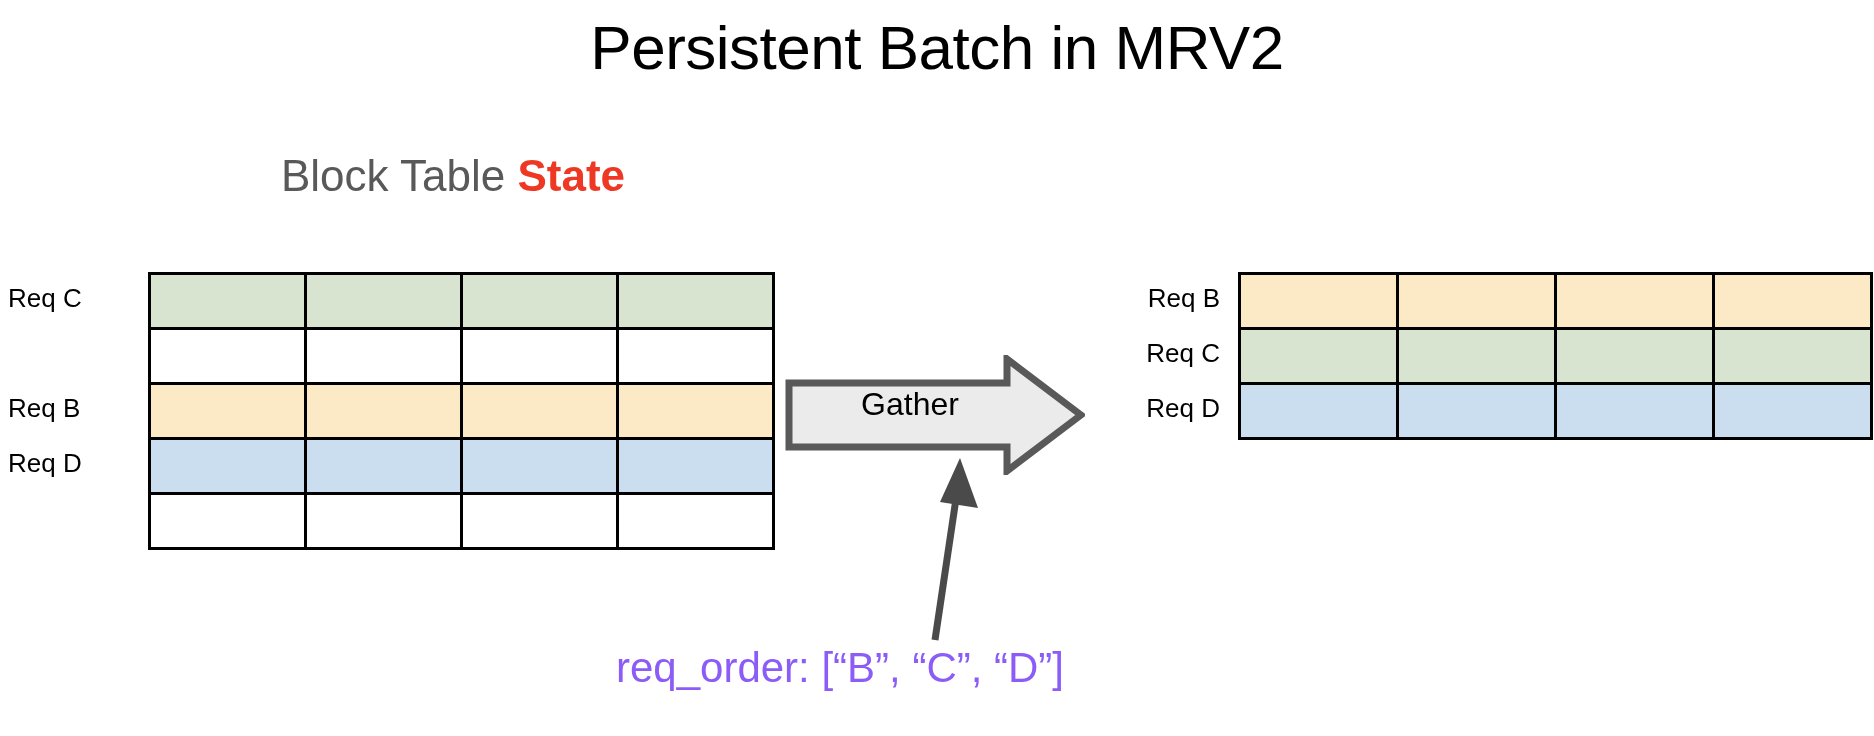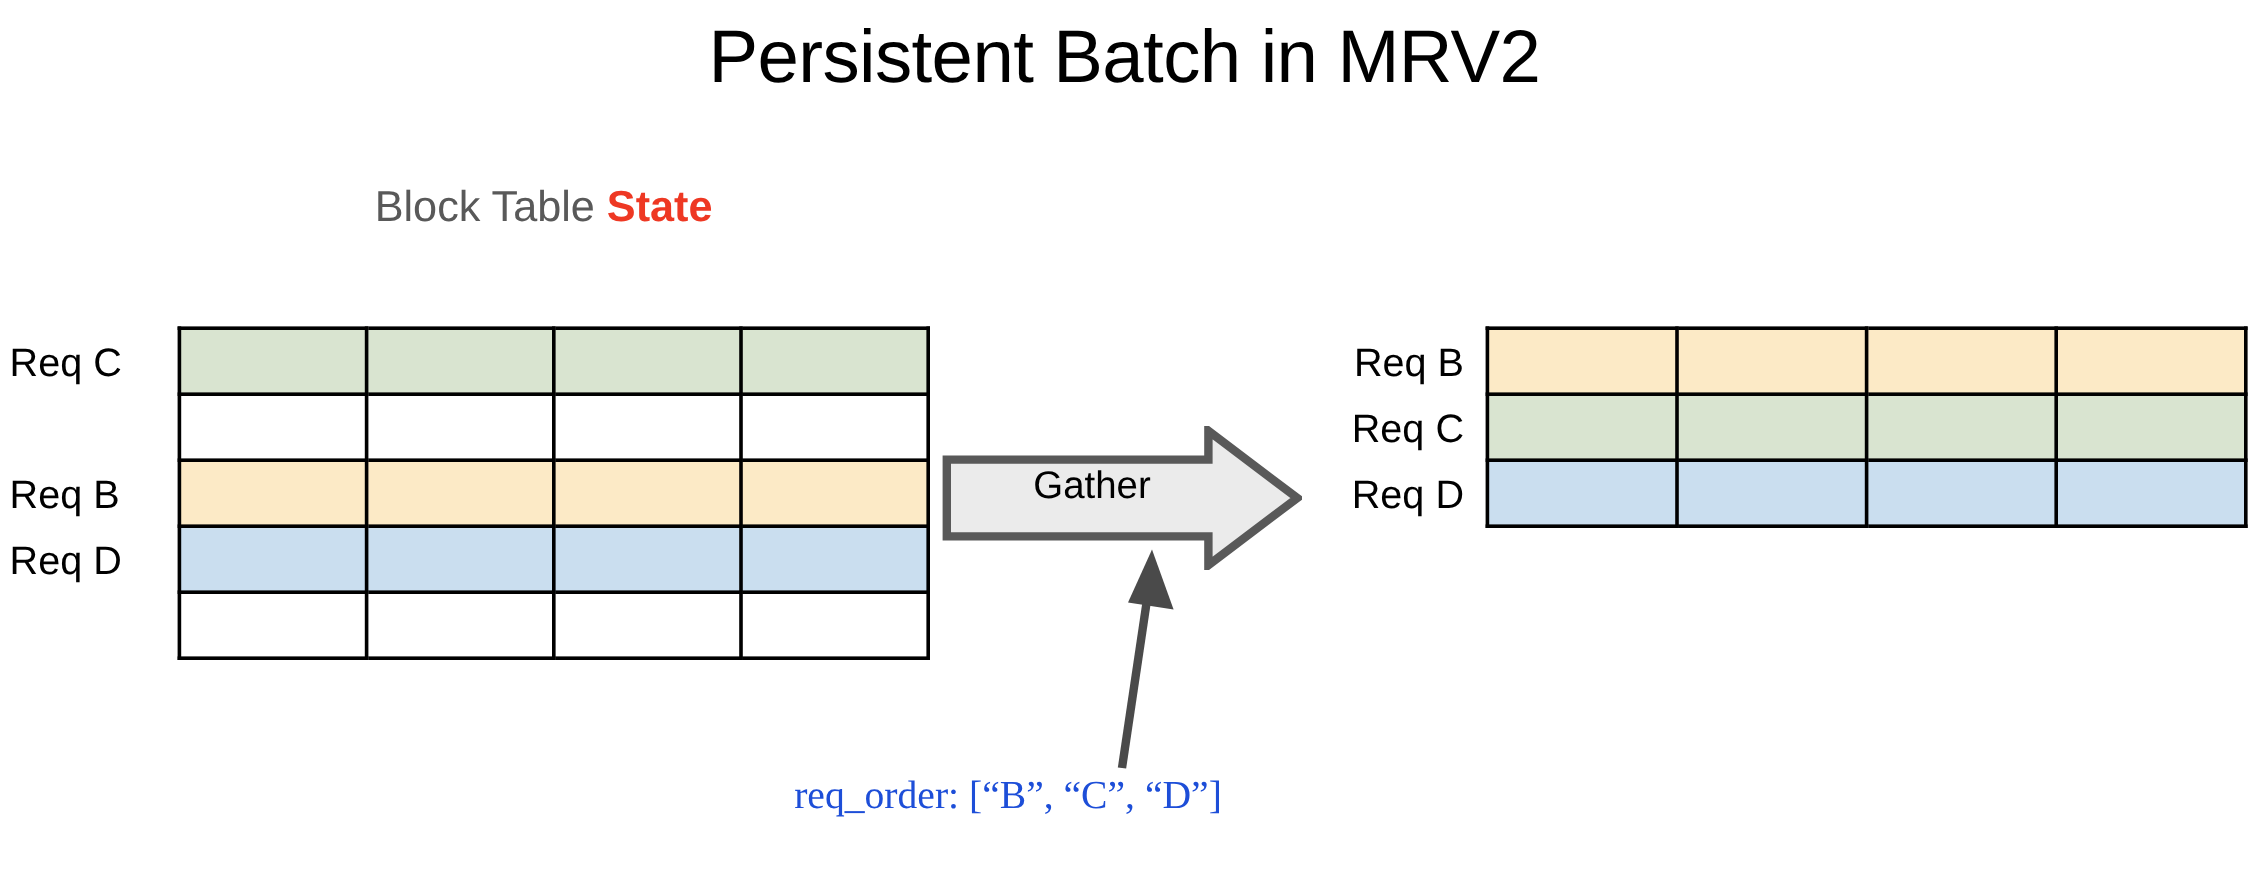--- a/index.html
+++ b/index.html
@@ -31,21 +31,21 @@
     line-height: 1.15;
     color: #000000;
     font-weight: 400;
     letter-spacing: -0.5px;
     white-space: nowrap;
   }
 
   
   .section-heading {
     position: absolute;
-    font-size: 36px;
+    font-size: 44px;
     line-height: 1.1;
     color: #595959;
     font-weight: 400;
     white-space: nowrap;
   }
   .section-heading .accent {
     color: #ee3823;
     font-weight: 700;
   }
   #heading-left {
@@ -86,21 +86,21 @@
     top: 272px;
   }
   #table-input td {
     width: 155px;
     height: 52px;
   }
 
   
   .row-label {
     position: absolute;
-    font-size: 33px;
+    font-size: 26px;
     line-height: 1;
     color: #000000;
     white-space: nowrap;
   }
   .row-label-left  { text-align: left;  left: 8px;  width: 130px; }
   .row-label-right { text-align: right; left: 1080px; width: 140px; }
 
   
   #gather-arrow {
     position: absolute;
@@ -131,25 +131,24 @@
     height: 200px;
   }
 
   
   #req-order-caption {
     position: absolute;
     left: 440px;
     top: 645px;
     width: 800px;
     text-align: center;
-    font-size: 33px;
+    font-size: 42px;
     line-height: 1.1;
-    color: #1d4ed8;
-    white-space: nowrap;
-    font-family: Liberation Serif, serif;
+    color: #8b5cf6;
+    white-space: nowrap;
   }
 </style>
 </head>
 <body>
 
 <div id="canvas">
 
   <div id="page-title">Persistent Batch in MRV2</div>
 
   <div id="heading-left" class="section-heading">

